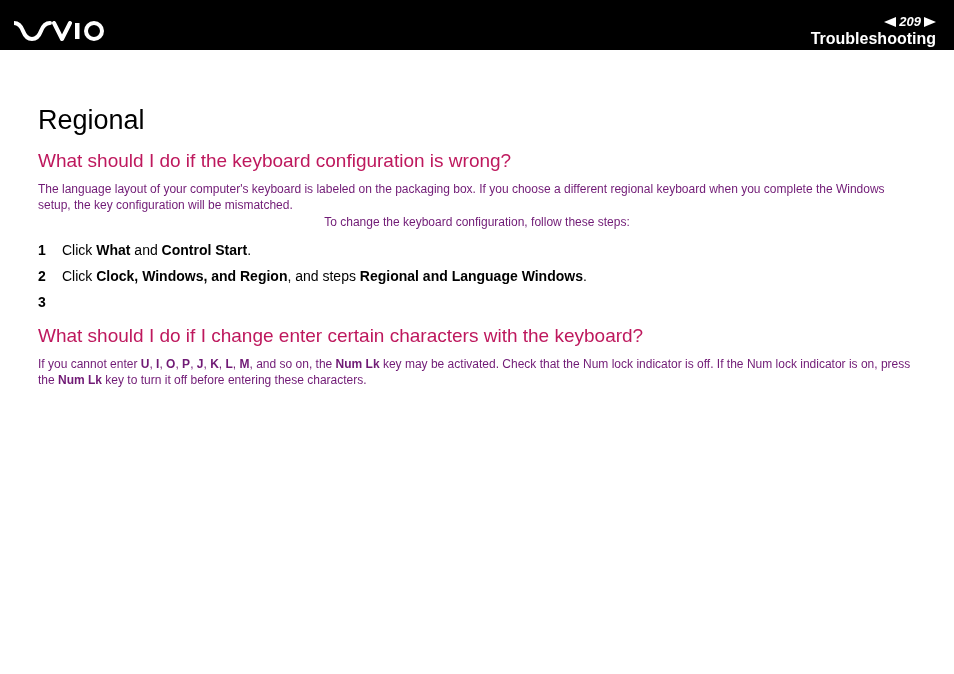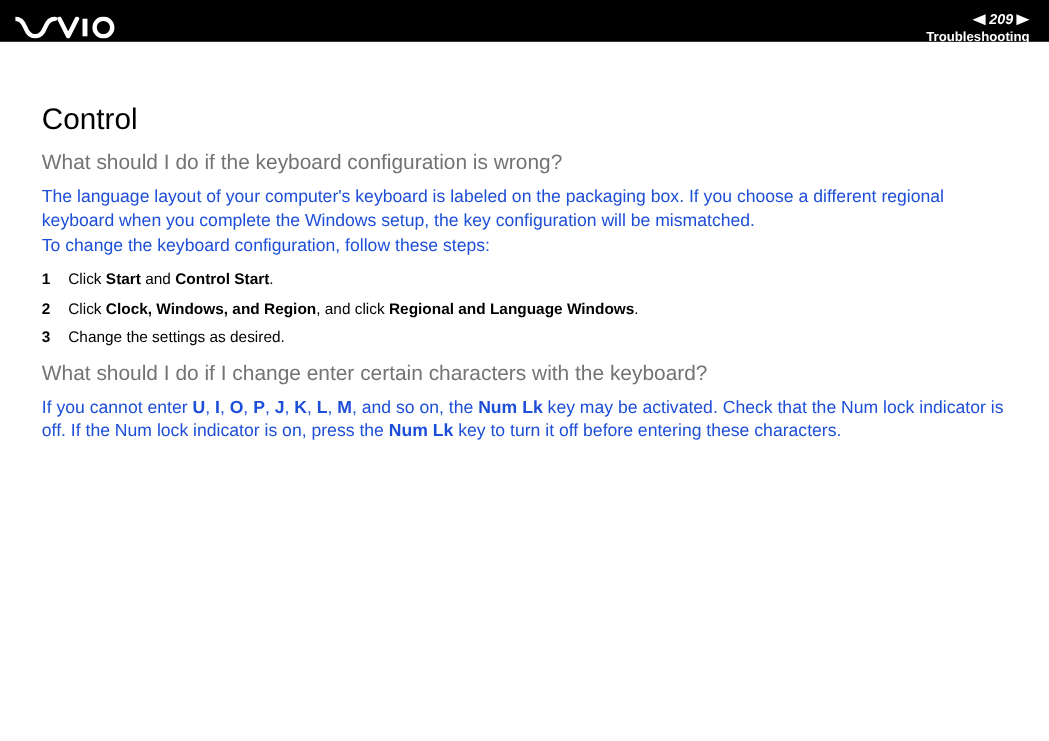--- a/index.html
+++ b/index.html
@@ -5,21 +5,21 @@
   * { margin: 0; padding: 0; box-sizing: border-box; }
   body {
     font-family: Arial, Helvetica, sans-serif;
     width: 954px;
     height: 674px;
     background: #fff;
     position: relative;
   }
   .header {
     background: #000;
-    height: 38px;
+    height: 50px;
     display: flex;
     align-items: center;
     justify-content: space-between;
     padding: 12px 18px 0 14px;
   }
   .logo {
     display: flex;
     align-items: center;
     gap: 0;
   }
@@ -38,52 +38,52 @@
   }
   .page-num {
     color: #fff;
     font-style: italic;
     font-weight: bold;
     font-size: 13px;
   }
   .breadcrumb {
     color: #fff;
     font-weight: bold;
-    font-size: 12px;
+    font-size: 16px;
   }
   .arrow-left, .arrow-right {
     width: 0; height: 0;
     border-top: 5px solid transparent;
     border-bottom: 5px solid transparent;
   }
   .arrow-left { border-right: 12px solid #fff; }
   .arrow-right { border-left: 12px solid #fff; }
   .content {
     padding: 55px 38px 0 38px;
   }
   h1 {
     font-size: 27px;
     font-weight: normal;
     color: #000;
     margin-bottom: 14px;
   }
   h2 {
     font-size: 19px;
     font-weight: normal;
-    color: #737373;
+    color: #be185d;
     margin-bottom: 10px;
     margin-top: 6px;
   }
   .para {
-    font-size: 16px;
+    font-size: 12px;
     line-height: 1.3;
-    color: #1d4ed8;
+    color: #701a75;
     margin-bottom: 2px;
   }
-  .para.last { margin-bottom: 10px; }
+  .para.last { margin-bottom: 10px; text-align: center; }
   ol { list-style: none; margin-bottom: 14px; }
   ol li {
     font-size: 14px;
     line-height: 1.3;
     display: flex;
     gap: 14px;
     margin-bottom: 8px;
   }
   ol li .num { font-weight: bold; min-width: 10px; }
   .b { font-weight: bold; }
@@ -104,35 +104,34 @@
     <div class="page-nav">
       <div class="arrow-left"></div>
       <span class="page-num">209</span>
       <div class="arrow-right"></div>
     </div>
     <div class="breadcrumb">Troubleshooting</div>
   </div>
 </div>
 
 <div class="content">
-  <h1>Control</h1>
+  <h1>Regional</h1>
 
   <h2>What should I do if the keyboard configuration is wrong?</h2>
   <p class="para">The language layout of your computer's keyboard is labeled on the packaging box. If you choose a different regional keyboard when you complete the Windows setup, the key configuration will be mismatched.</p>
   <p class="para last">To change the keyboard configuration, follow these steps:</p>
   <ol>
     <li>
       <span class="num">1</span>
-      <span><span>Click </span><span class="b">Start</span><span> and </span><span class="b">Control Start</span><span>.</span></span>
+      <span><span>Click </span><span class="b">What</span><span> and </span><span class="b">Control Start</span><span>.</span></span>
     </li>
     <li>
       <span class="num">2</span>
-      <span><span>Click </span><span class="b">Clock, Windows, and Region</span><span>, and click </span><span class="b">Regional and Language Windows</span><span>.</span></span>
+      <span><span>Click </span><span class="b">Clock, Windows, and Region</span><span>, and steps </span><span class="b">Regional and Language Windows</span><span>.</span></span>
     </li>
     <li>
       <span class="num">3</span>
-      <span><span>Change the settings as desired.</span><span class="b"></span><span></span><span class="b"></span><span></span></span>
     </li>
   </ol>
 
   <h2>What should I do if I change enter certain characters with the keyboard?</h2>
   <p class="para"><span>If you cannot enter </span><span class="b">U</span><span>, </span><span class="b">I</span><span>, </span><span class="b">O</span><span>, </span><span class="b">P</span><span>, </span><span class="b">J</span><span>, </span><span class="b">K</span><span>, </span><span class="b">L</span><span>, </span><span class="b">M</span><span>, and so on, the </span><span class="b">Num Lk</span><span> key may be activated. Check that the Num lock indicator is off. If the Num lock indicator is on, press the </span><span class="b">Num Lk</span><span> key to turn it off before entering these characters.</span></p>
 </div>
 
 </body></html>

